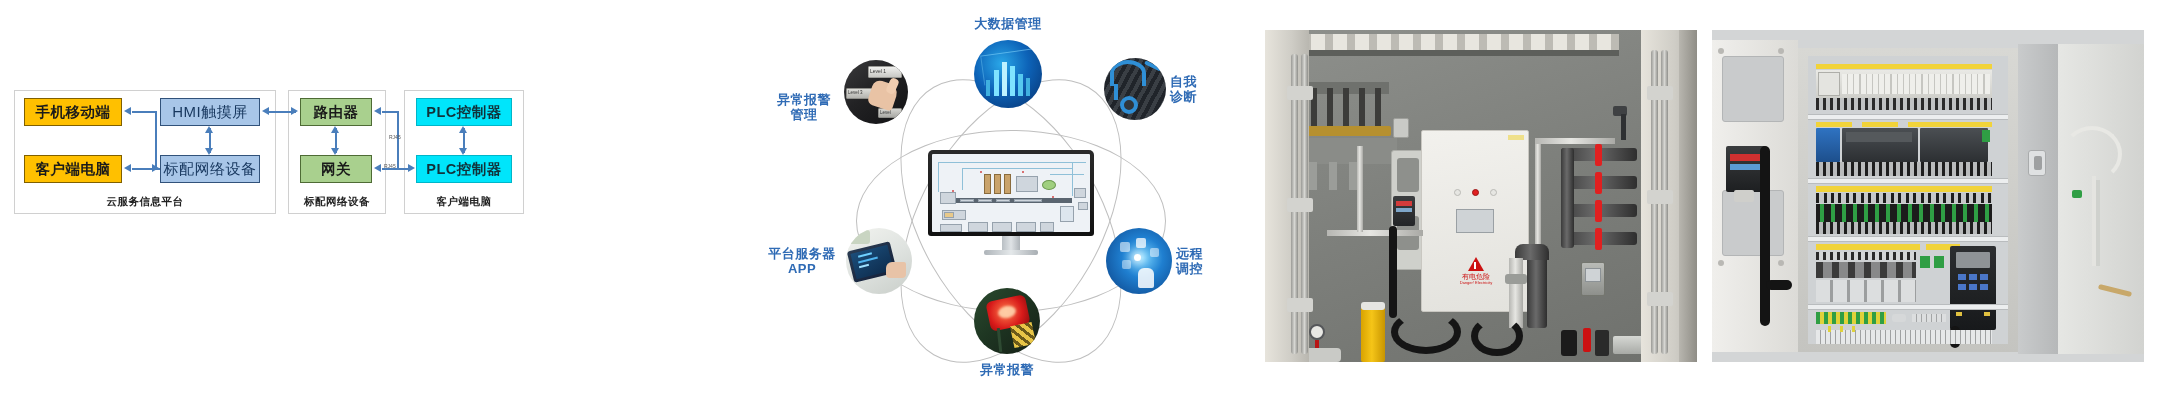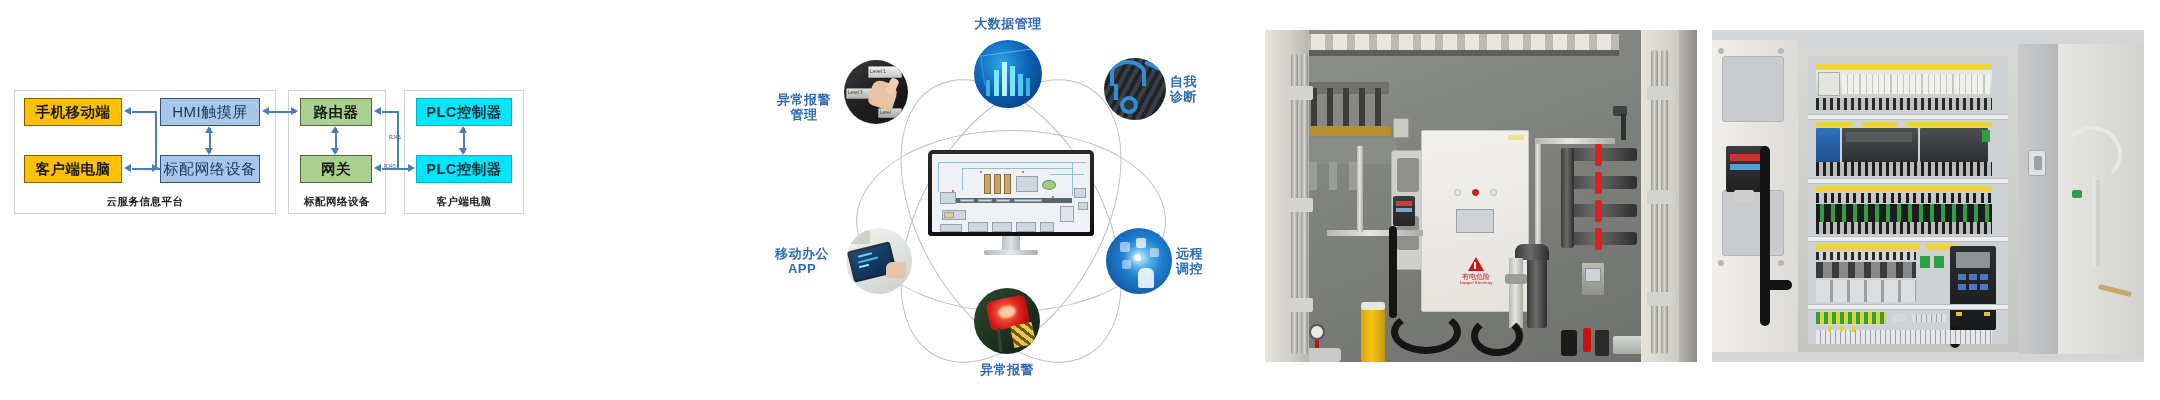--- a/index.html
+++ b/index.html
@@ -309,21 +309,21 @@
   <div class="bubble" style="left:86px; top:228px; width:66px; height:66px;">
     <div class="bg" style="background:linear-gradient(150deg,#f2f3ef 0%,#dfe3e0 50%,#c9cec9 100%);"></div>
     <div style="position:absolute;left:4px;top:18px;width:44px;height:32px;background:linear-gradient(160deg,#2a3b52,#14203a);border-radius:3px;transform:rotate(-14deg);"></div>
     <div style="position:absolute;left:7px;top:21px;width:38px;height:26px;background:linear-gradient(160deg,#1b4d7a,#0d2b4c);transform:rotate(-14deg);"></div>
     <div style="position:absolute;left:12px;top:26px;width:14px;height:2px;background:#6fd0ff;transform:rotate(-14deg);"></div>
     <div style="position:absolute;left:12px;top:31px;width:20px;height:2px;background:#4fb3ee;transform:rotate(-14deg);"></div>
     <div style="position:absolute;left:13px;top:37px;width:10px;height:2px;background:#9fe0ff;transform:rotate(-14deg);"></div>
     <div style="position:absolute;left:40px;top:34px;width:20px;height:16px;background:#e8c3a7;border-radius:6px 2px 4px 4px;"></div>
     <div style="position:absolute;left:2px;top:2px;width:22px;height:14px;background:#c9d5c2;border-radius:3px;"></div>
   </div>
-  <div class="info-label" style="left:2px; top:246px; width:80px; text-align:center;">移动办公
+  <div class="info-label" style="left:2px; top:246px; width:80px; text-align:center;">平台服务器
 APP</div>
 
   <div class="bubble" style="left:84px; top:60px; width:64px; height:64px;">
     <div class="bg" style="background:linear-gradient(140deg,#3a3a3c 0%,#222224 45%,#111113 100%);"></div>
     <div style="position:absolute;left:24px;top:6px;width:34px;height:12px;background:linear-gradient(180deg,#f0f0ee,#c9c9c5);border:.5px solid #9a9a96;border-radius:1px;"></div>
     <div style="position:absolute;left:26px;top:8px;color:#333;font-size:5px;font-family:'Liberation Sans',sans-serif;">Level 1</div>
     <div style="position:absolute;left:2px;top:28px;width:28px;height:11px;background:linear-gradient(180deg,#dcdcd8,#b4b4b0);border:.5px solid #8d8d89;border-radius:1px;"></div>
     <div style="position:absolute;left:4px;top:30px;color:#333;font-size:4.5px;font-family:'Liberation Sans',sans-serif;">Level 3</div>
     <div style="position:absolute;left:34px;top:48px;width:24px;height:10px;background:linear-gradient(180deg,#d4d4d0,#aaaaa6);border:.5px solid #8d8d89;border-radius:1px;"></div>
     <div style="position:absolute;left:36px;top:50px;color:#333;font-size:4.5px;font-family:'Liberation Sans',sans-serif;">Level</div>

